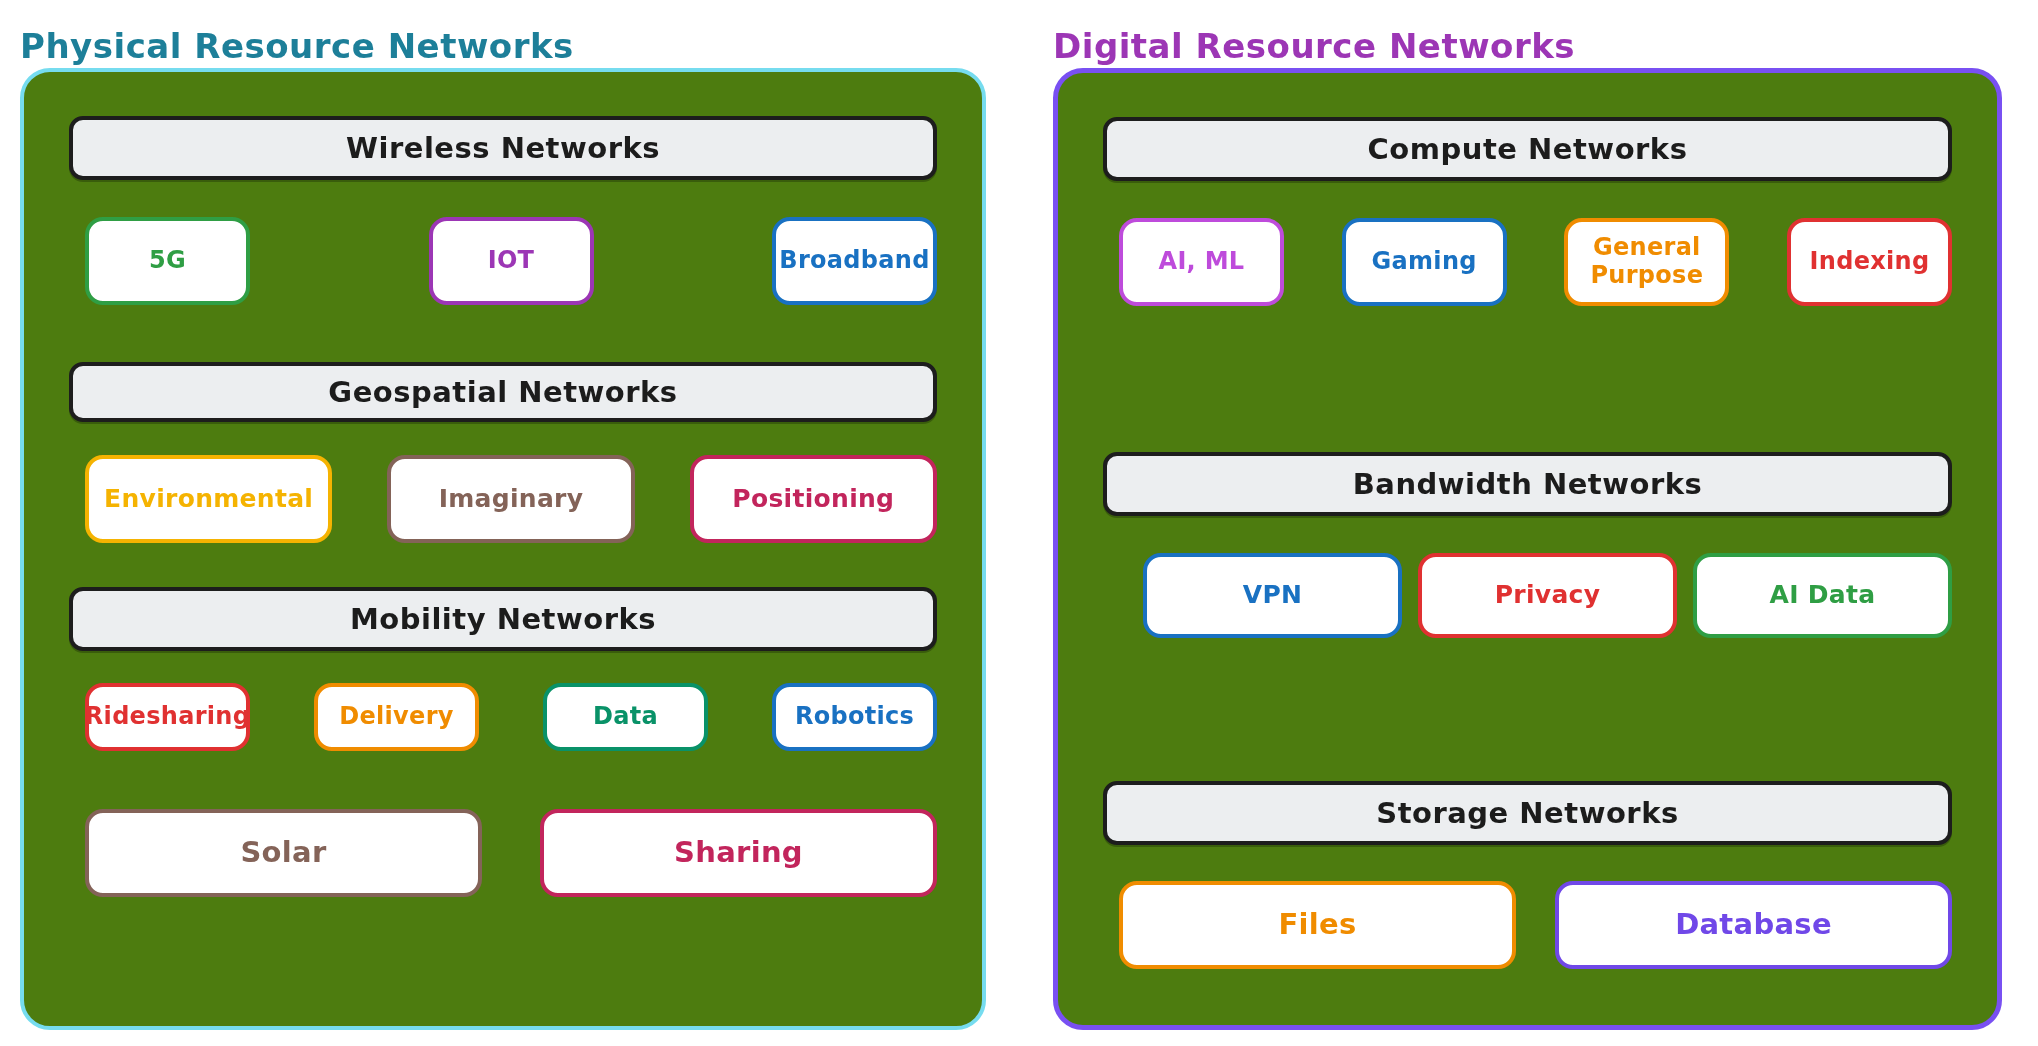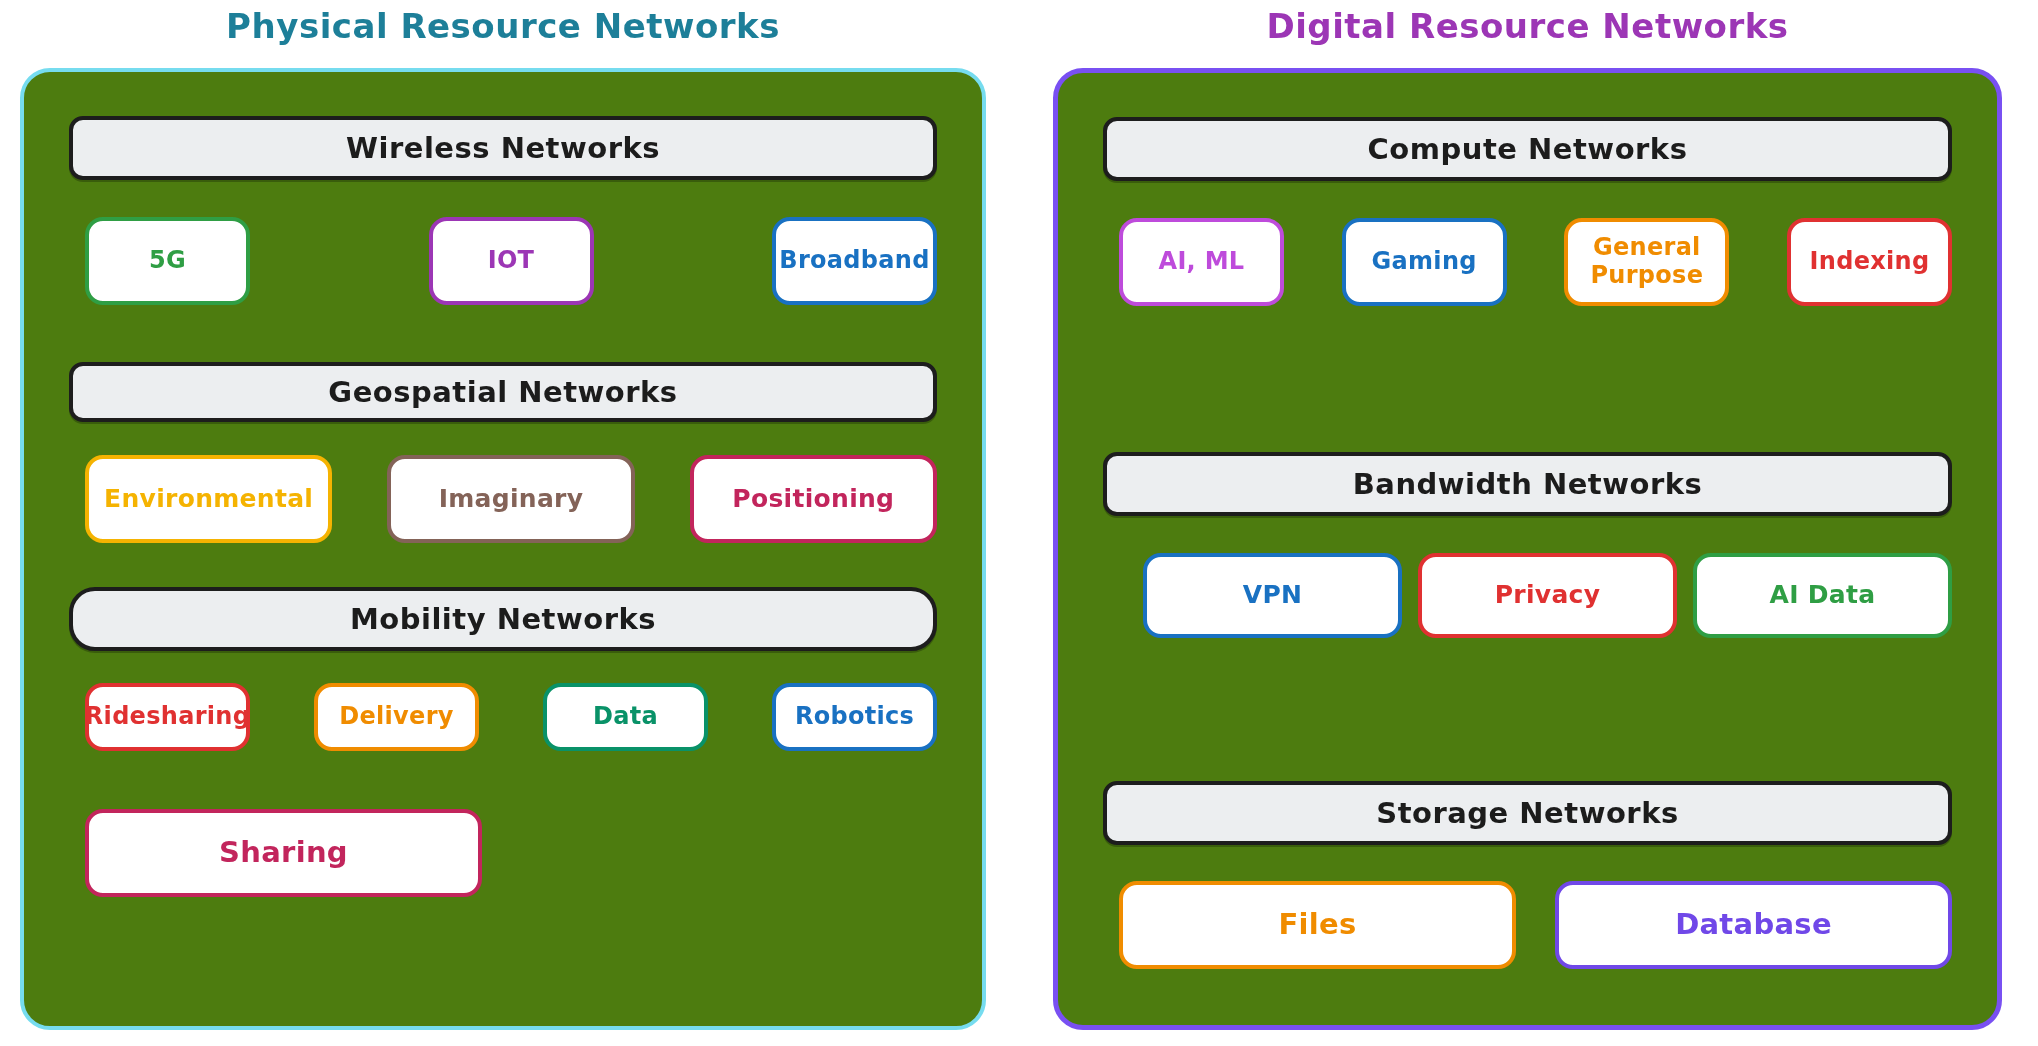--- a/index.html
+++ b/index.html
@@ -1,22 +1,22 @@
 <!DOCTYPE html>
 <html style="--left-title: #1d7f99; --right-title: #9c36b5; --left-container: #76dcef; --right-container: #7950f2; --header-fill: #eceef0; --header-border: #1d1d1d; --header-text: #1c1c1c;"><head>
 <meta charset="utf-8">
 <style>
   html,body{margin:0;padding:0;background:#ffffff;}
   body{
     width:2038px;height:1046px;position:relative;overflow:hidden;
     font-family:"DejaVu Sans","Liberation Sans",sans-serif;
   }
   .panel-title{
-    position:absolute;top:2px;height:48px;line-height:48px;
-    text-align:center;font-size:34px;font-weight:700;letter-spacing:.5px;
+    position:absolute;top:22px;height:48px;line-height:48px;
+    font-size:34px;font-weight:700;letter-spacing:.5px;
     color:var(--c,#333);
   }
   #left-title{left:20px;width:966px;}
   #right-title{left:1053px;width:949px;}
   .panel{
     position:absolute;top:68px;height:962px;box-sizing:border-box;
     border-radius:30px;background:#4d7c0f;border:4px solid var(--c,#ccc);
     padding:0 45px;
   }
   #left-panel{left:20px;width:966px;border-width:4px;}
@@ -40,21 +40,21 @@
     margin-left:16px;
   }
   .node-row.n4 .node{width:165px;}
   .node-row.n3 .node{width:262px;font-size:25px;}
   .node-row.n2 .node{width:397px;font-size:29px;}
   
   #left-panel .section-header:nth-of-type(1){margin-top:44px;}
   #lrow1{margin-top:37px;}
   #left-panel .sh2{margin-top:57px;height:60px;}
   #lrow2{margin-top:33px;gap:39px;}
-  #left-panel .sh3{margin-top:44px;border-radius:26px;}
+  #left-panel .sh3{margin-top:44px;}
   #lrow3{margin-top:32px;height:91px;}
   #lrow3 .node{height:68px;}
   #left-panel .sh4{margin-top:39px;}
   #lrow4{margin-top:35px;}
   
   #right-panel .section-header:nth-of-type(1){margin-top:44px;}
   #rrow1{margin-top:37px;}
   #right-panel .sh2{margin-top:146px;}
   #rrow2{margin-top:37px;padding-left:24px;}
   #rrow2 .node{height:85px;}
@@ -86,20 +86,21 @@
 
   <div class="section-header sh3">Mobility Networks</div>
   <div id="lrow3" class="node-row n4">
     <div class="node" style="--c: #e03131;">Ridesharing</div>
     <div class="node" style="--c: #f08c00;">Delivery</div>
     <div class="node" style="--c: #099268;">Data</div>
     <div class="node" style="--c: #1971c2;">Robotics</div>
   </div>
 
   <div id="lrow4" class="node-row n2">
+    <div class="node" style="--c: #846358;">Solar</div>
     <div class="node" style="--c: #c2255c;">Sharing</div>
   </div>
 </div>
 
 <div id="right-panel" class="panel" style="--c: #7950f2;">
 
   <div class="section-header sh1">Compute Networks</div>
   <div id="rrow1" class="node-row n4">
     <div class="node" style="--c: #be4bdb;">AI, ML</div>
     <div class="node" style="--c: #1971c2;">Gaming</div>

